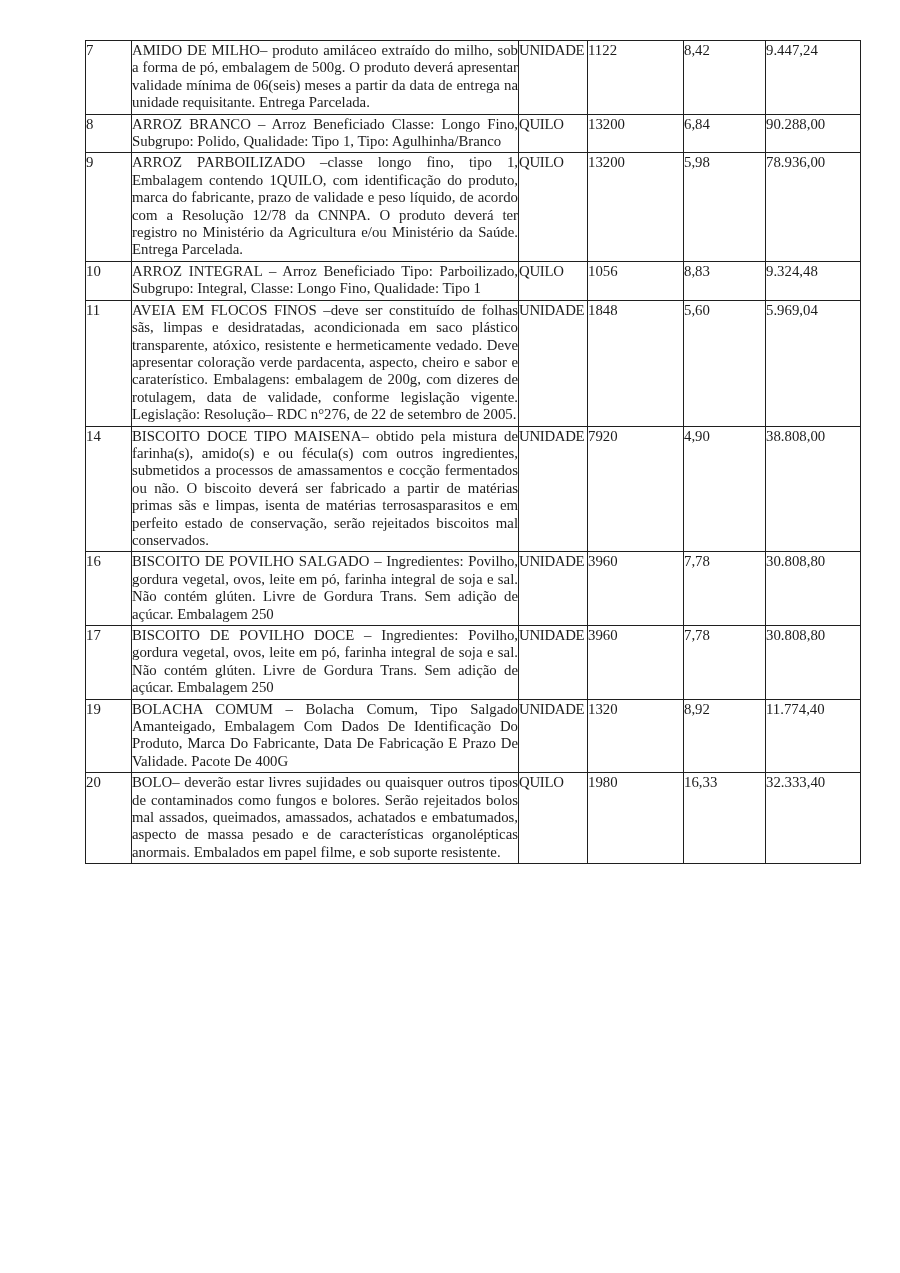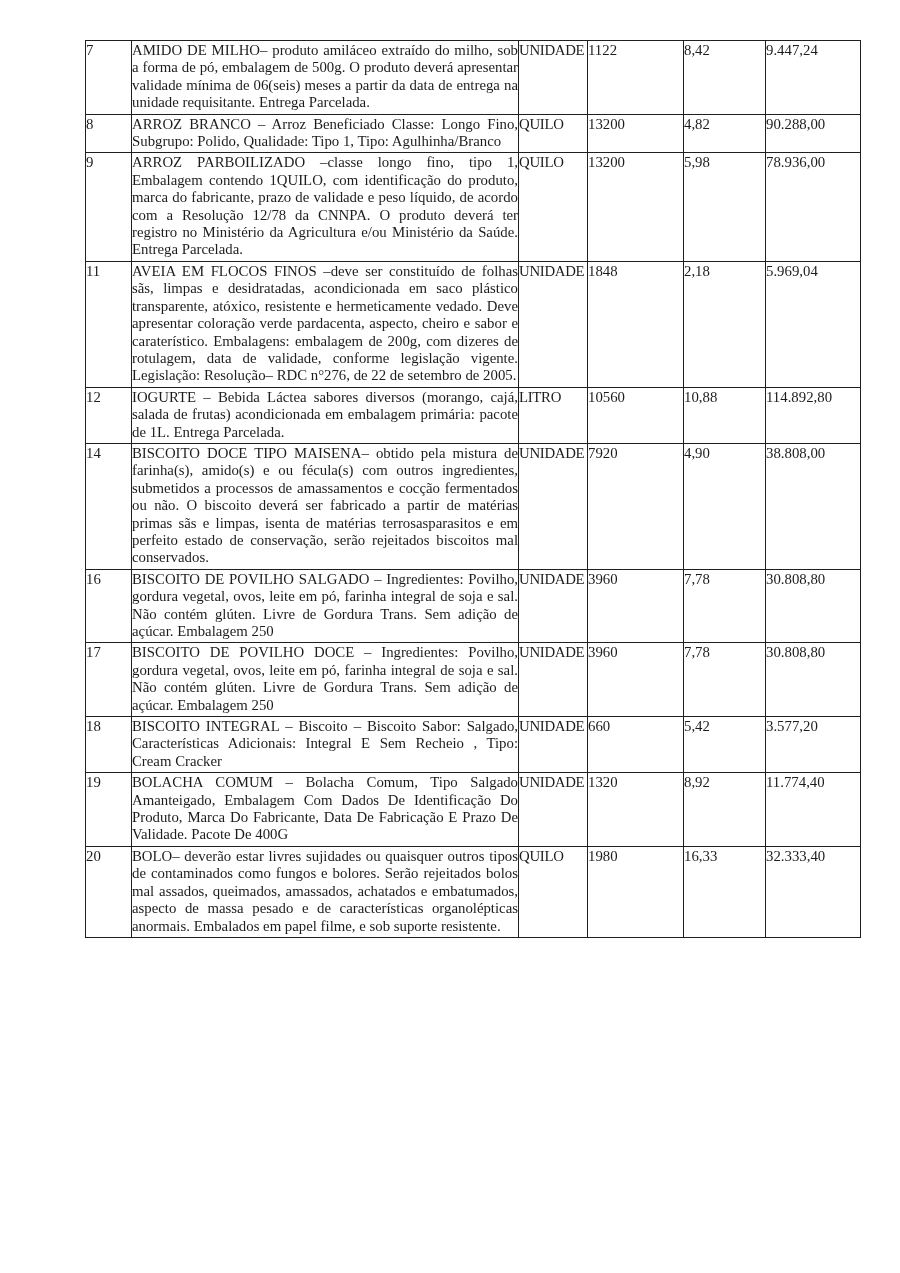--- a/index.html
+++ b/index.html
@@ -75,46 +75,46 @@
     <td class="c-unit">UNIDADE</td>
     <td class="c-num">1122</td>
     <td class="c-num">8,42</td>
     <td class="c-num">9.447,24</td>
   </tr>
         <tr>
     <td class="c-item">8</td>
     <td class="c-desc">ARROZ BRANCO – Arroz Beneficiado Classe: Longo Fino, Subgrupo: Polido, Qualidade: Tipo 1, Tipo: Agulhinha/Branco</td>
     <td class="c-unit">QUILO</td>
     <td class="c-num">13200</td>
-    <td class="c-num">4,82</td>
+    <td class="c-num">6,84</td>
     <td class="c-num">90.288,00</td>
   </tr>
         <tr>
     <td class="c-item">9</td>
     <td class="c-desc">ARROZ PARBOILIZADO –classe longo fino, tipo 1, Embalagem contendo 1QUILO, com identificação do produto, marca do fabricante, prazo de validade e peso líquido, de acordo com a Resolução 12/78 da CNNPA. O produto deverá ter registro no Ministério da Agricultura e/ou Ministério da Saúde. Entrega Parcelada.</td>
     <td class="c-unit">QUILO</td>
     <td class="c-num">13200</td>
     <td class="c-num">5,98</td>
     <td class="c-num">78.936,00</td>
   </tr>
         <tr>
+    <td class="c-item">10</td>
+    <td class="c-desc">ARROZ INTEGRAL – Arroz Beneficiado Tipo: Parboilizado, Subgrupo: Integral, Classe: Longo Fino, Qualidade: Tipo 1</td>
+    <td class="c-unit">QUILO</td>
+    <td class="c-num">1056</td>
+    <td class="c-num">8,83</td>
+    <td class="c-num">9.324,48</td>
+  </tr>
+        <tr>
     <td class="c-item">11</td>
     <td class="c-desc">AVEIA EM FLOCOS FINOS –deve ser constituído de folhas sãs, limpas e desidratadas, acondicionada em saco plástico transparente, atóxico, resistente e hermeticamente vedado. Deve apresentar coloração verde pardacenta, aspecto, cheiro e sabor e caraterístico. Embalagens: embalagem de 200g, com dizeres de rotulagem, data de validade, conforme legislação vigente. Legislação: Resolução– RDC n°276, de 22 de setembro de 2005.</td>
     <td class="c-unit">UNIDADE</td>
     <td class="c-num">1848</td>
-    <td class="c-num">2,18</td>
+    <td class="c-num">5,60</td>
     <td class="c-num">5.969,04</td>
-  </tr>
-        <tr>
-    <td class="c-item">12</td>
-    <td class="c-desc">IOGURTE – Bebida Láctea sabores diversos (morango, cajá, salada de frutas) acondicionada em embalagem primária: pacote de 1L. Entrega Parcelada.</td>
-    <td class="c-unit">LITRO</td>
-    <td class="c-num">10560</td>
-    <td class="c-num">10,88</td>
-    <td class="c-num">114.892,80</td>
   </tr>
         <tr>
     <td class="c-item">14</td>
     <td class="c-desc">BISCOITO DOCE TIPO MAISENA– obtido pela mistura de farinha(s), amido(s) e ou fécula(s) com outros ingredientes, submetidos a processos de amassamentos e cocção fermentados ou não. O biscoito deverá ser fabricado a partir de matérias primas sãs e limpas, isenta de matérias terrosasparasitos e em perfeito estado de conservação, serão rejeitados biscoitos mal conservados.</td>
     <td class="c-unit">UNIDADE</td>
     <td class="c-num">7920</td>
     <td class="c-num">4,90</td>
     <td class="c-num">38.808,00</td>
   </tr>
         <tr>
@@ -127,28 +127,20 @@
   </tr>
         <tr>
     <td class="c-item">17</td>
     <td class="c-desc">BISCOITO DE POVILHO DOCE – Ingredientes: Povilho, gordura vegetal, ovos, leite em pó, farinha integral de soja e sal. Não contém glúten. Livre de Gordura Trans. Sem adição de açúcar. Embalagem 250</td>
     <td class="c-unit">UNIDADE</td>
     <td class="c-num">3960</td>
     <td class="c-num">7,78</td>
     <td class="c-num">30.808,80</td>
   </tr>
         <tr>
-    <td class="c-item">18</td>
-    <td class="c-desc">BISCOITO INTEGRAL – Biscoito – Biscoito Sabor: Salgado, Características Adicionais: Integral E Sem Recheio , Tipo: Cream Cracker</td>
-    <td class="c-unit">UNIDADE</td>
-    <td class="c-num">660</td>
-    <td class="c-num">5,42</td>
-    <td class="c-num">3.577,20</td>
-  </tr>
-        <tr>
     <td class="c-item">19</td>
     <td class="c-desc">BOLACHA COMUM – Bolacha Comum, Tipo Salgado Amanteigado, Embalagem Com Dados De Identificação Do Produto, Marca Do Fabricante, Data De Fabricação E Prazo De Validade. Pacote De 400G</td>
     <td class="c-unit">UNIDADE</td>
     <td class="c-num">1320</td>
     <td class="c-num">8,92</td>
     <td class="c-num">11.774,40</td>
   </tr>
         <tr>
     <td class="c-item">20</td>
     <td class="c-desc">BOLO– deverão estar livres sujidades ou quaisquer outros tipos de contaminados como fungos e bolores. Serão rejeitados bolos mal assados, queimados, amassados, achatados e embatumados, aspecto de massa pesado e de características organolépticas anormais. Embalados em papel filme, e sob suporte resistente.</td>

